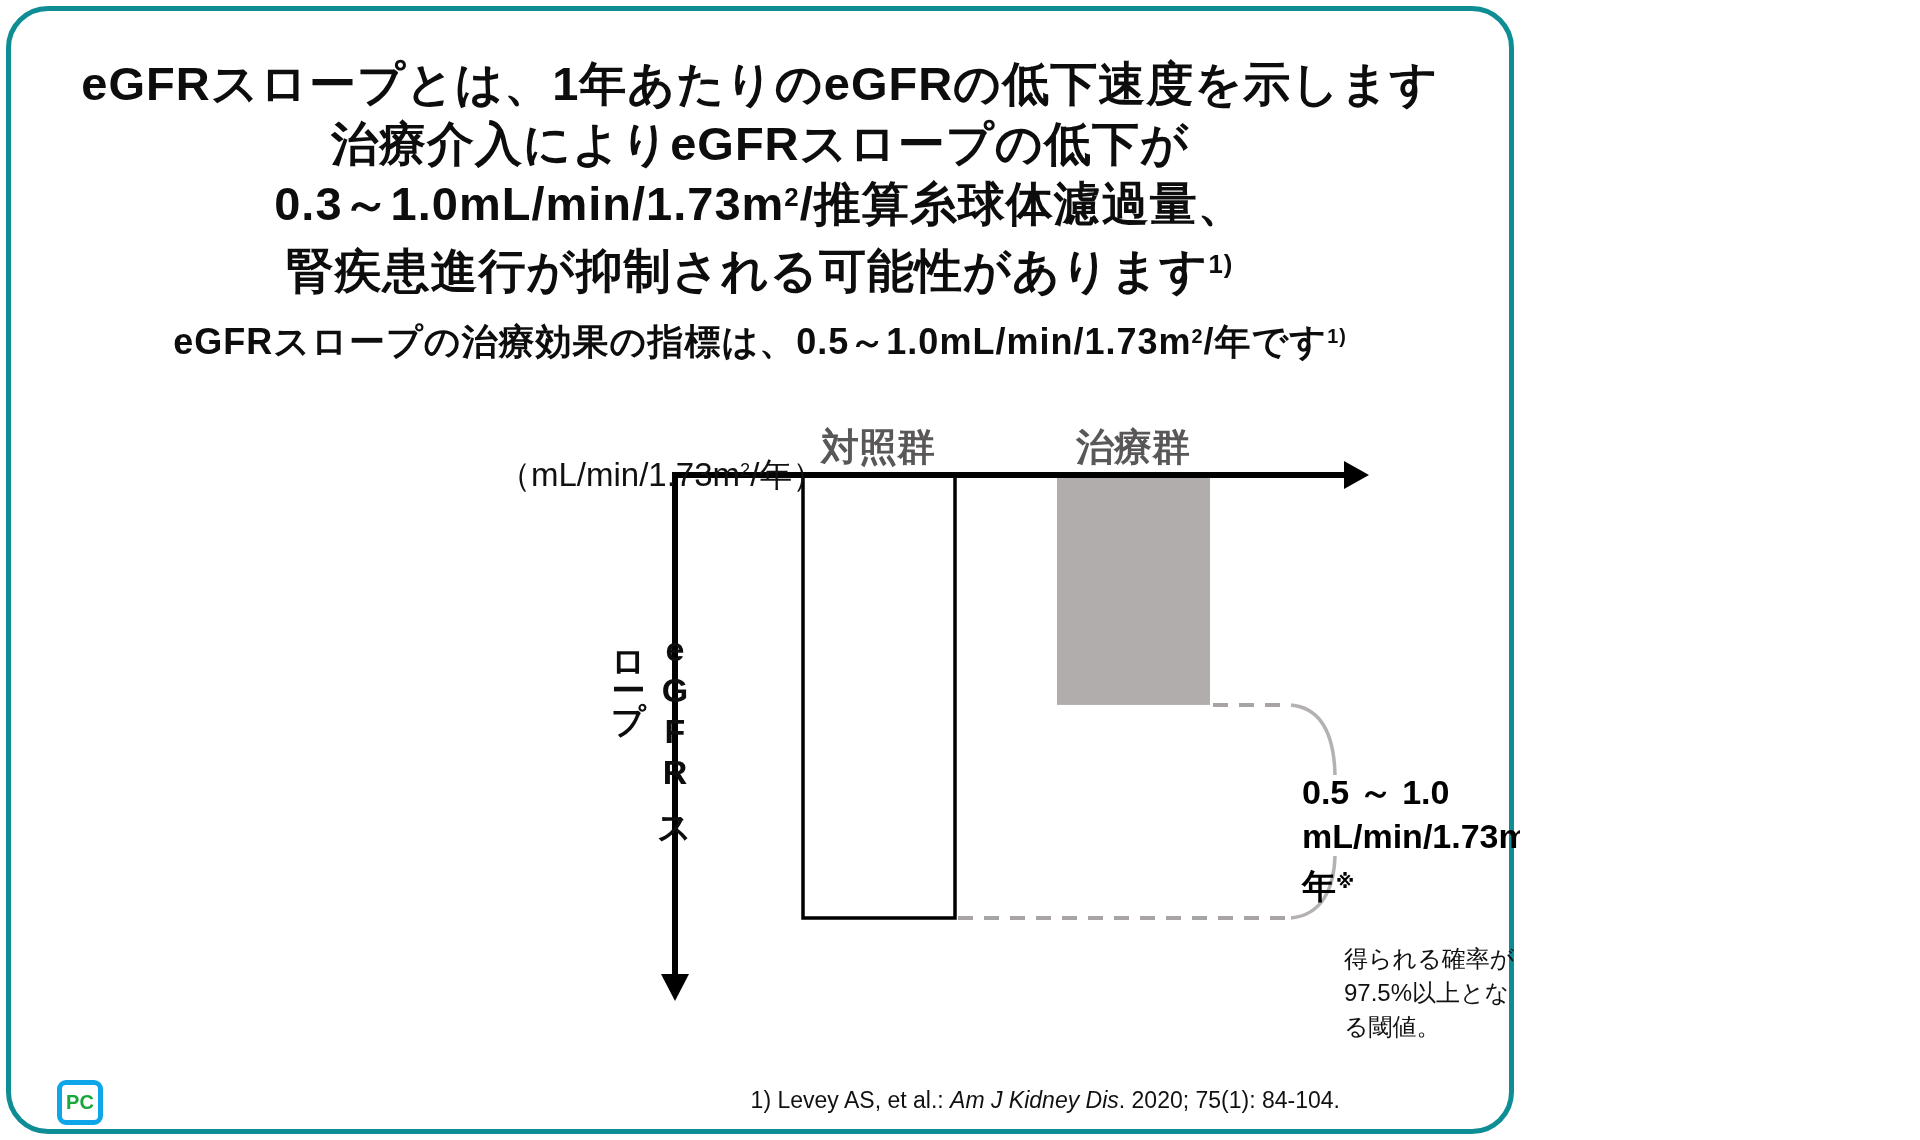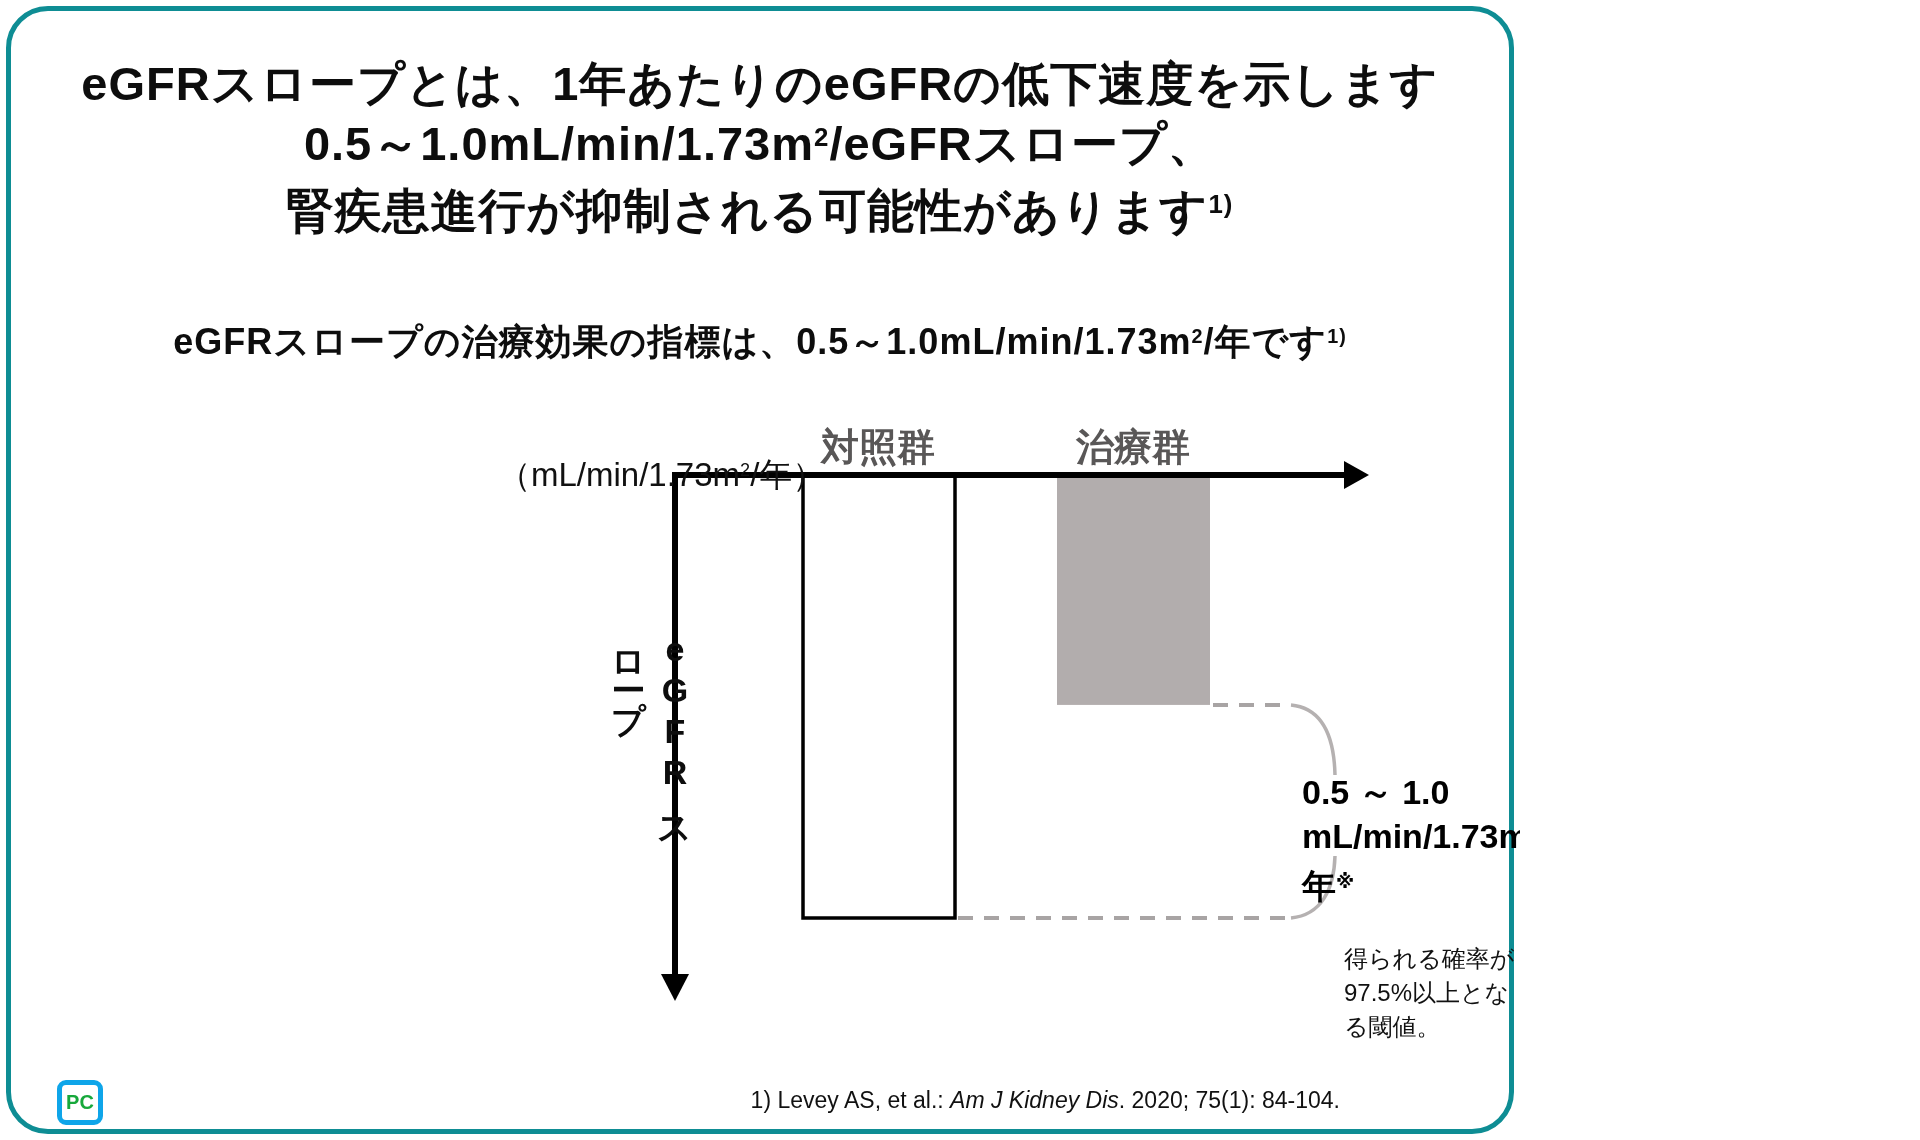--- a/index.html
+++ b/index.html
@@ -44,21 +44,22 @@
   }
 </style>
 </head>
 <body>
 
 <div class="slide">
   <div class="frame"></div>
 
   <div class="title">
     <div><span>eGFRスロープとは、1年あたりのeGFRの低下速度を示します</span></div>
-    <div><span>0.5～1.0mL/min/1.73m</span><span class="sup">2</span><span>/eGFRスロープ、</span></div>
+    <div><span>治療介入によりeGFRスロープの低下が</span></div>
+    <div><span>0.3～1.0mL/min/1.73m</span><span class="sup">2</span><span>/推算糸球体濾過量、</span></div>
     <div><span>腎疾患進行が抑制される可能性があります</span><span class="sup">1)</span></div>
   </div>
 
   <div class="subtitle">
     <span>eGFRスロープの治療効果の指標は、0.5～1.0mL/min/1.73m</span><span class="sup">2</span><span>/年です</span><span class="sup">1)</span>
   </div>
 
   <svg class="chart-svg" viewBox="0 0 1920 1140" xmlns="http://www.w3.org/2000/svg">
 
     <rect id="bar-treatment" x="1057" y="475" width="153" height="229.917" fill="#b2adad"></rect>

